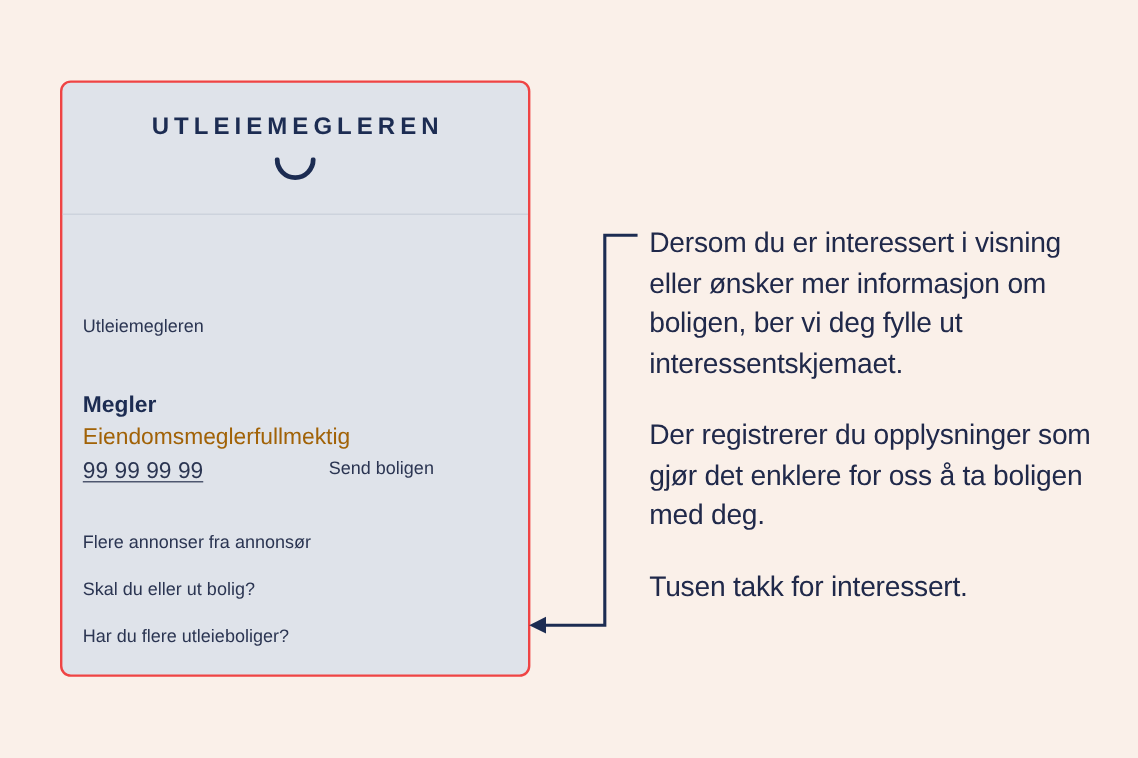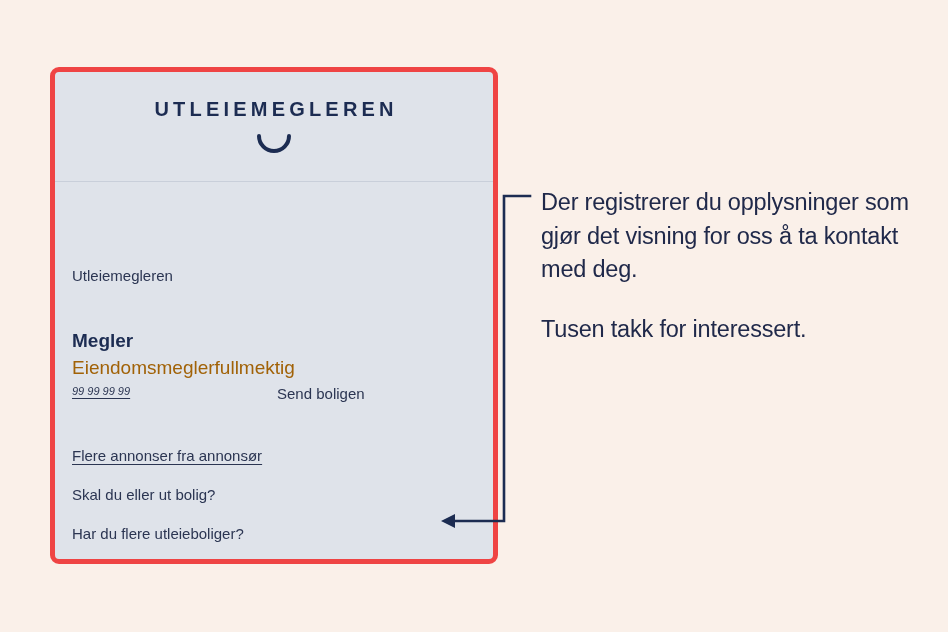--- a/index.html
+++ b/index.html
@@ -18,24 +18,24 @@
   .stage {
     position: absolute;
     inset: 0;
   }
 
   
   .agent-card {
     position: absolute;
     left: 50px;
     top: 67px;
-    width: 448px;
+    width: 392px;
     height: 497px;
     background: #dfe3ea;
-    border: 5px solid #ef4444;
+    border: 2px solid #ef4444;
     border-radius: 9px;
     box-sizing: border-box;
     overflow: hidden;
   }
 
   .card-header {
     position: absolute;
     left: 0;
     top: 0;
     width: 100%;
@@ -100,46 +100,44 @@
     top: 174px;
     font-size: 19px;
     color: #a16207;
     white-space: nowrap;
   }
 
   .broker-phone {
     position: absolute;
     left: 17px;
     top: 202px;
-    font-size: 11px;
+    font-size: 19px;
     color: #2b3552;
     text-decoration: underline;
     text-underline-offset: 3px;
     white-space: nowrap;
     cursor: pointer;
-    font-style: italic;
   }
 
   .send-message {
     position: absolute;
     left: 222px;
     top: 202px;
     font-size: 15px;
     color: #2b3552;
     white-space: nowrap;
     cursor: pointer;
   }
 
   .more-ads-link {
     position: absolute;
     left: 17px;
     top: 264px;
     font-size: 15px;
     color: #2b3552;
-    text-decoration: underline;
     text-underline-offset: 3px;
     white-space: nowrap;
     cursor: pointer;
   }
 
   .rent-out-link {
     position: absolute;
     left: 17px;
     top: 303px;
     font-size: 15px;
@@ -227,17 +225,18 @@
   </div>
 
   <span class="connector">
     <svg width="110" height="348" viewBox="0 0 110 348" xmlns="http://www.w3.org/2000/svg">
       <path d="M94 10 L68 10 L68 335 L14 335" fill="none" stroke="#1c2c52" stroke-width="2.6" stroke-linecap="square" stroke-linejoin="miter"></path>
       <path d="M5 335 L19 328 L19 342 Z" fill="#1c2c52"></path>
     </svg>
   </span>
 
   <div class="annotation">
-    <p>Der registrerer du opplysninger som gjør det visning for oss å ta kontakt med deg.</p>
+    <p>Dersom du er interessert i visning eller ønsker mer informasjon om boligen, ber vi deg fylle ut interessentskjemaet.</p>
+    <p>Der registrerer du opplysninger som gjør det enklere for oss å ta boligen med deg.</p>
     <p>Tusen takk for interessert.</p>
   </div>
 
 </div>
 
 </body></html>

